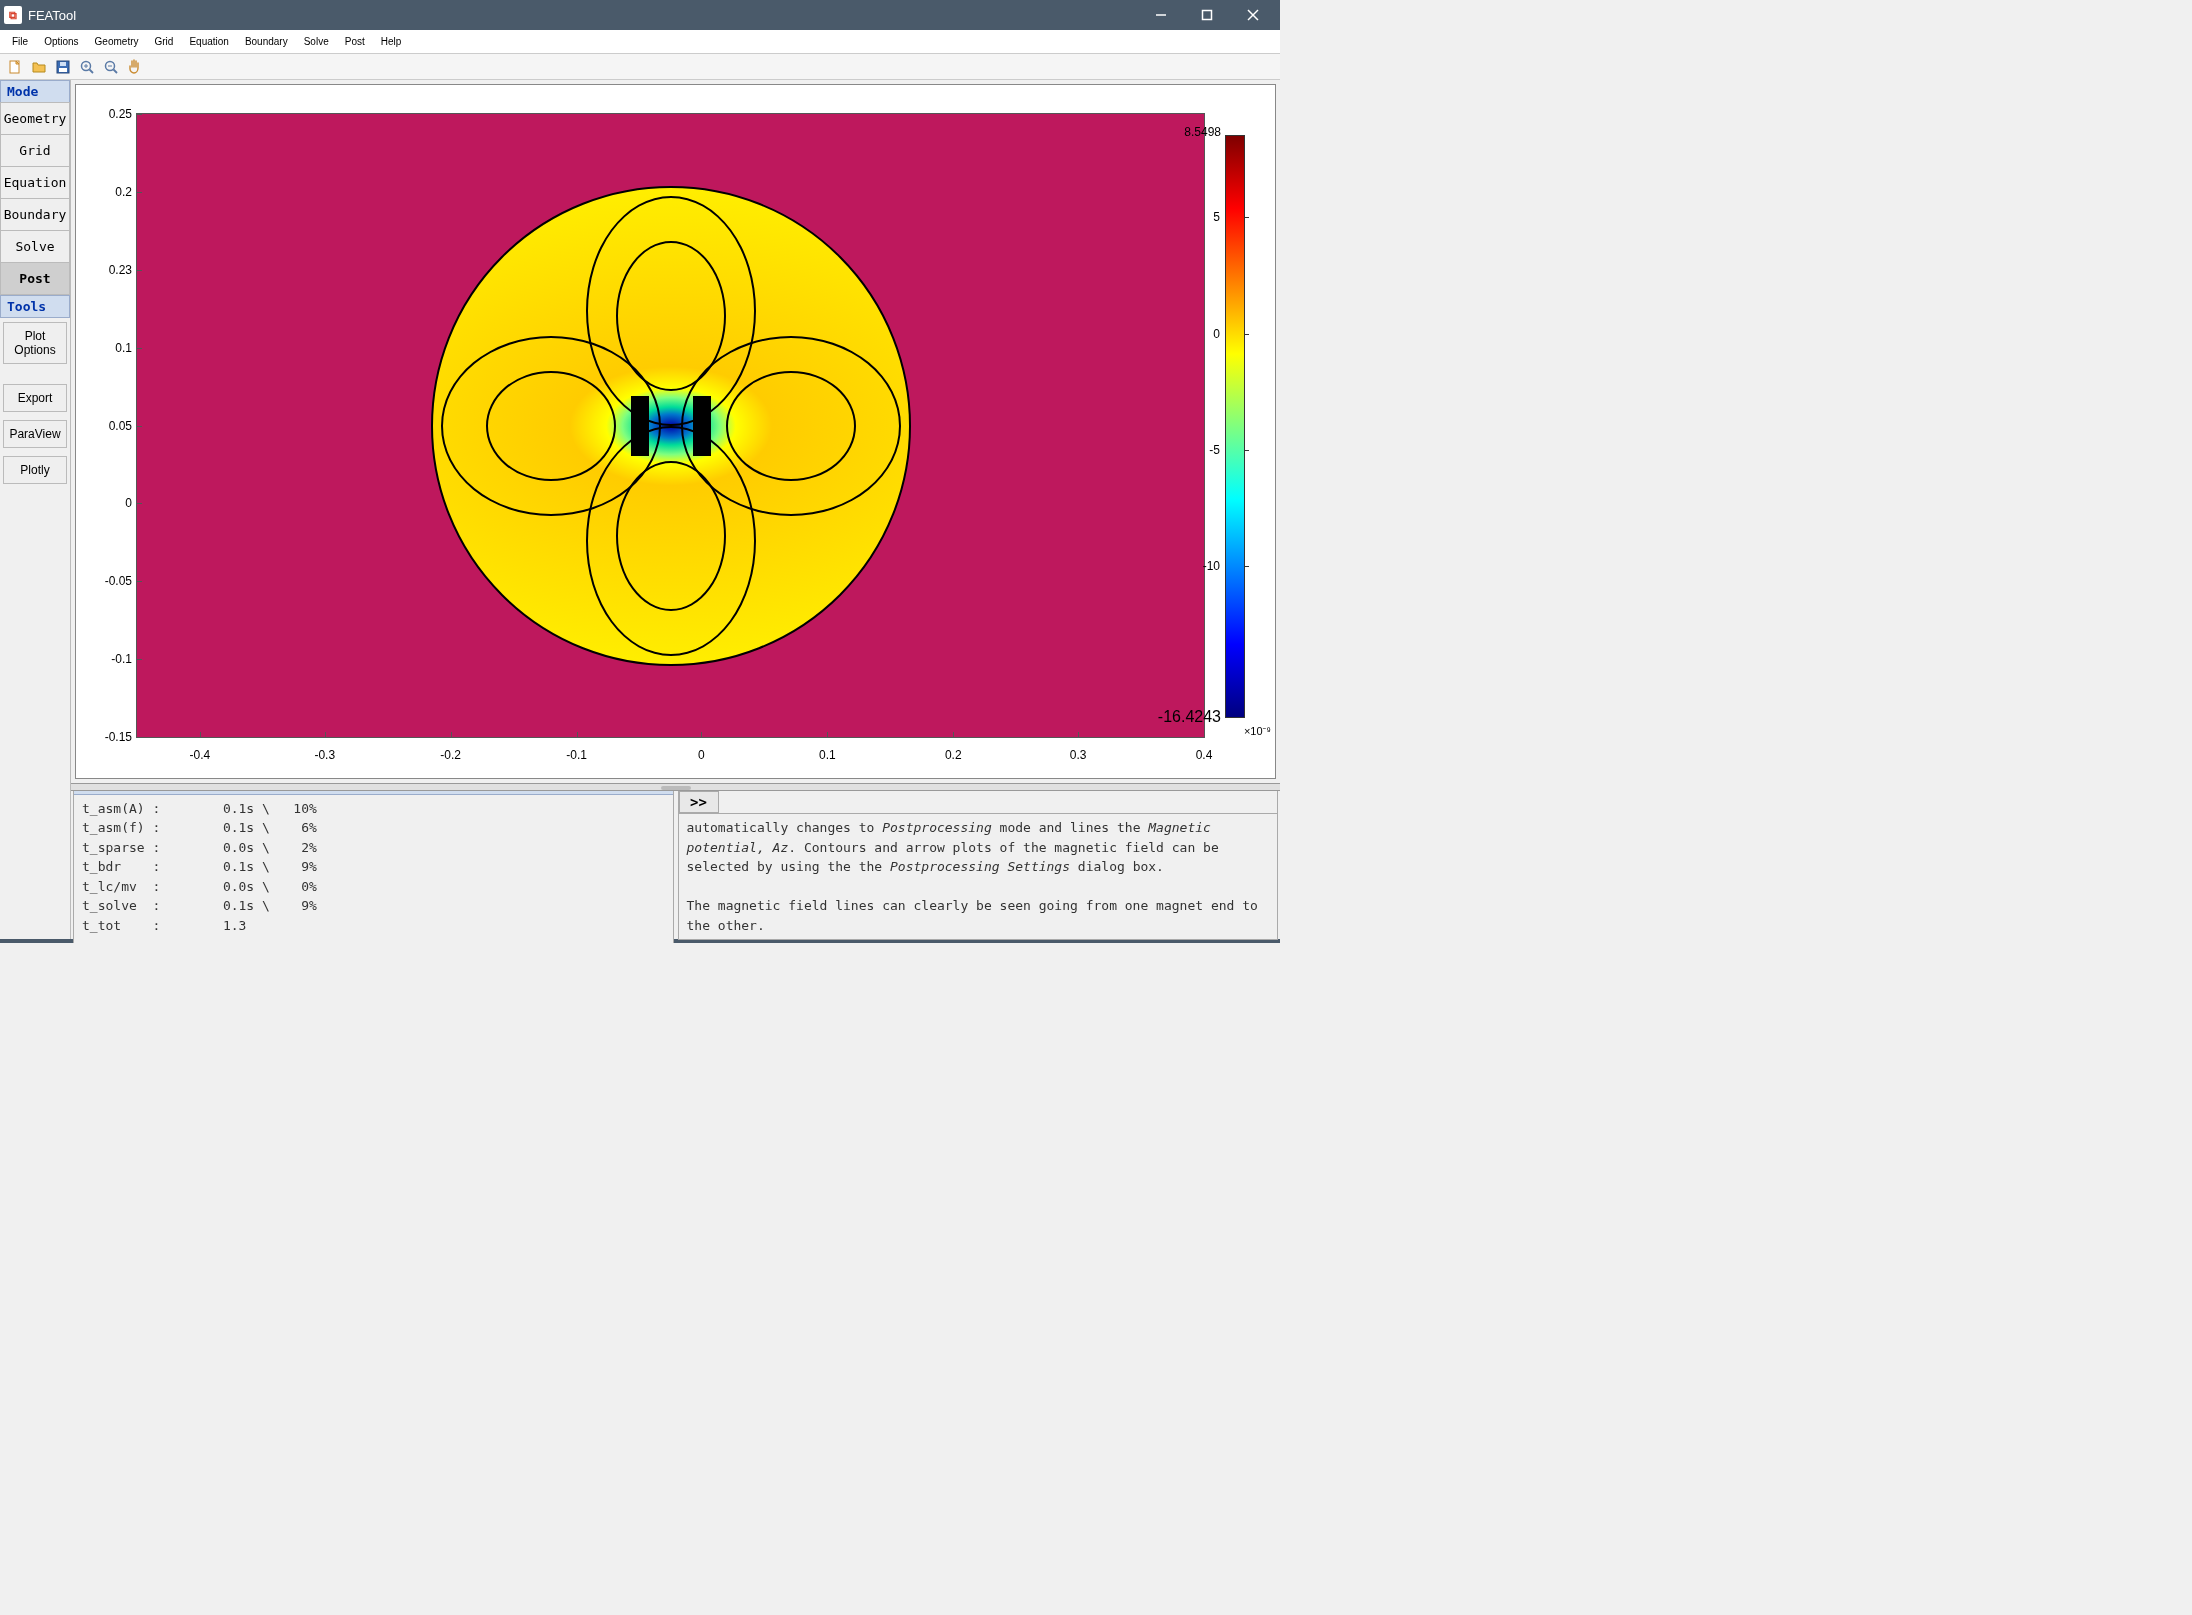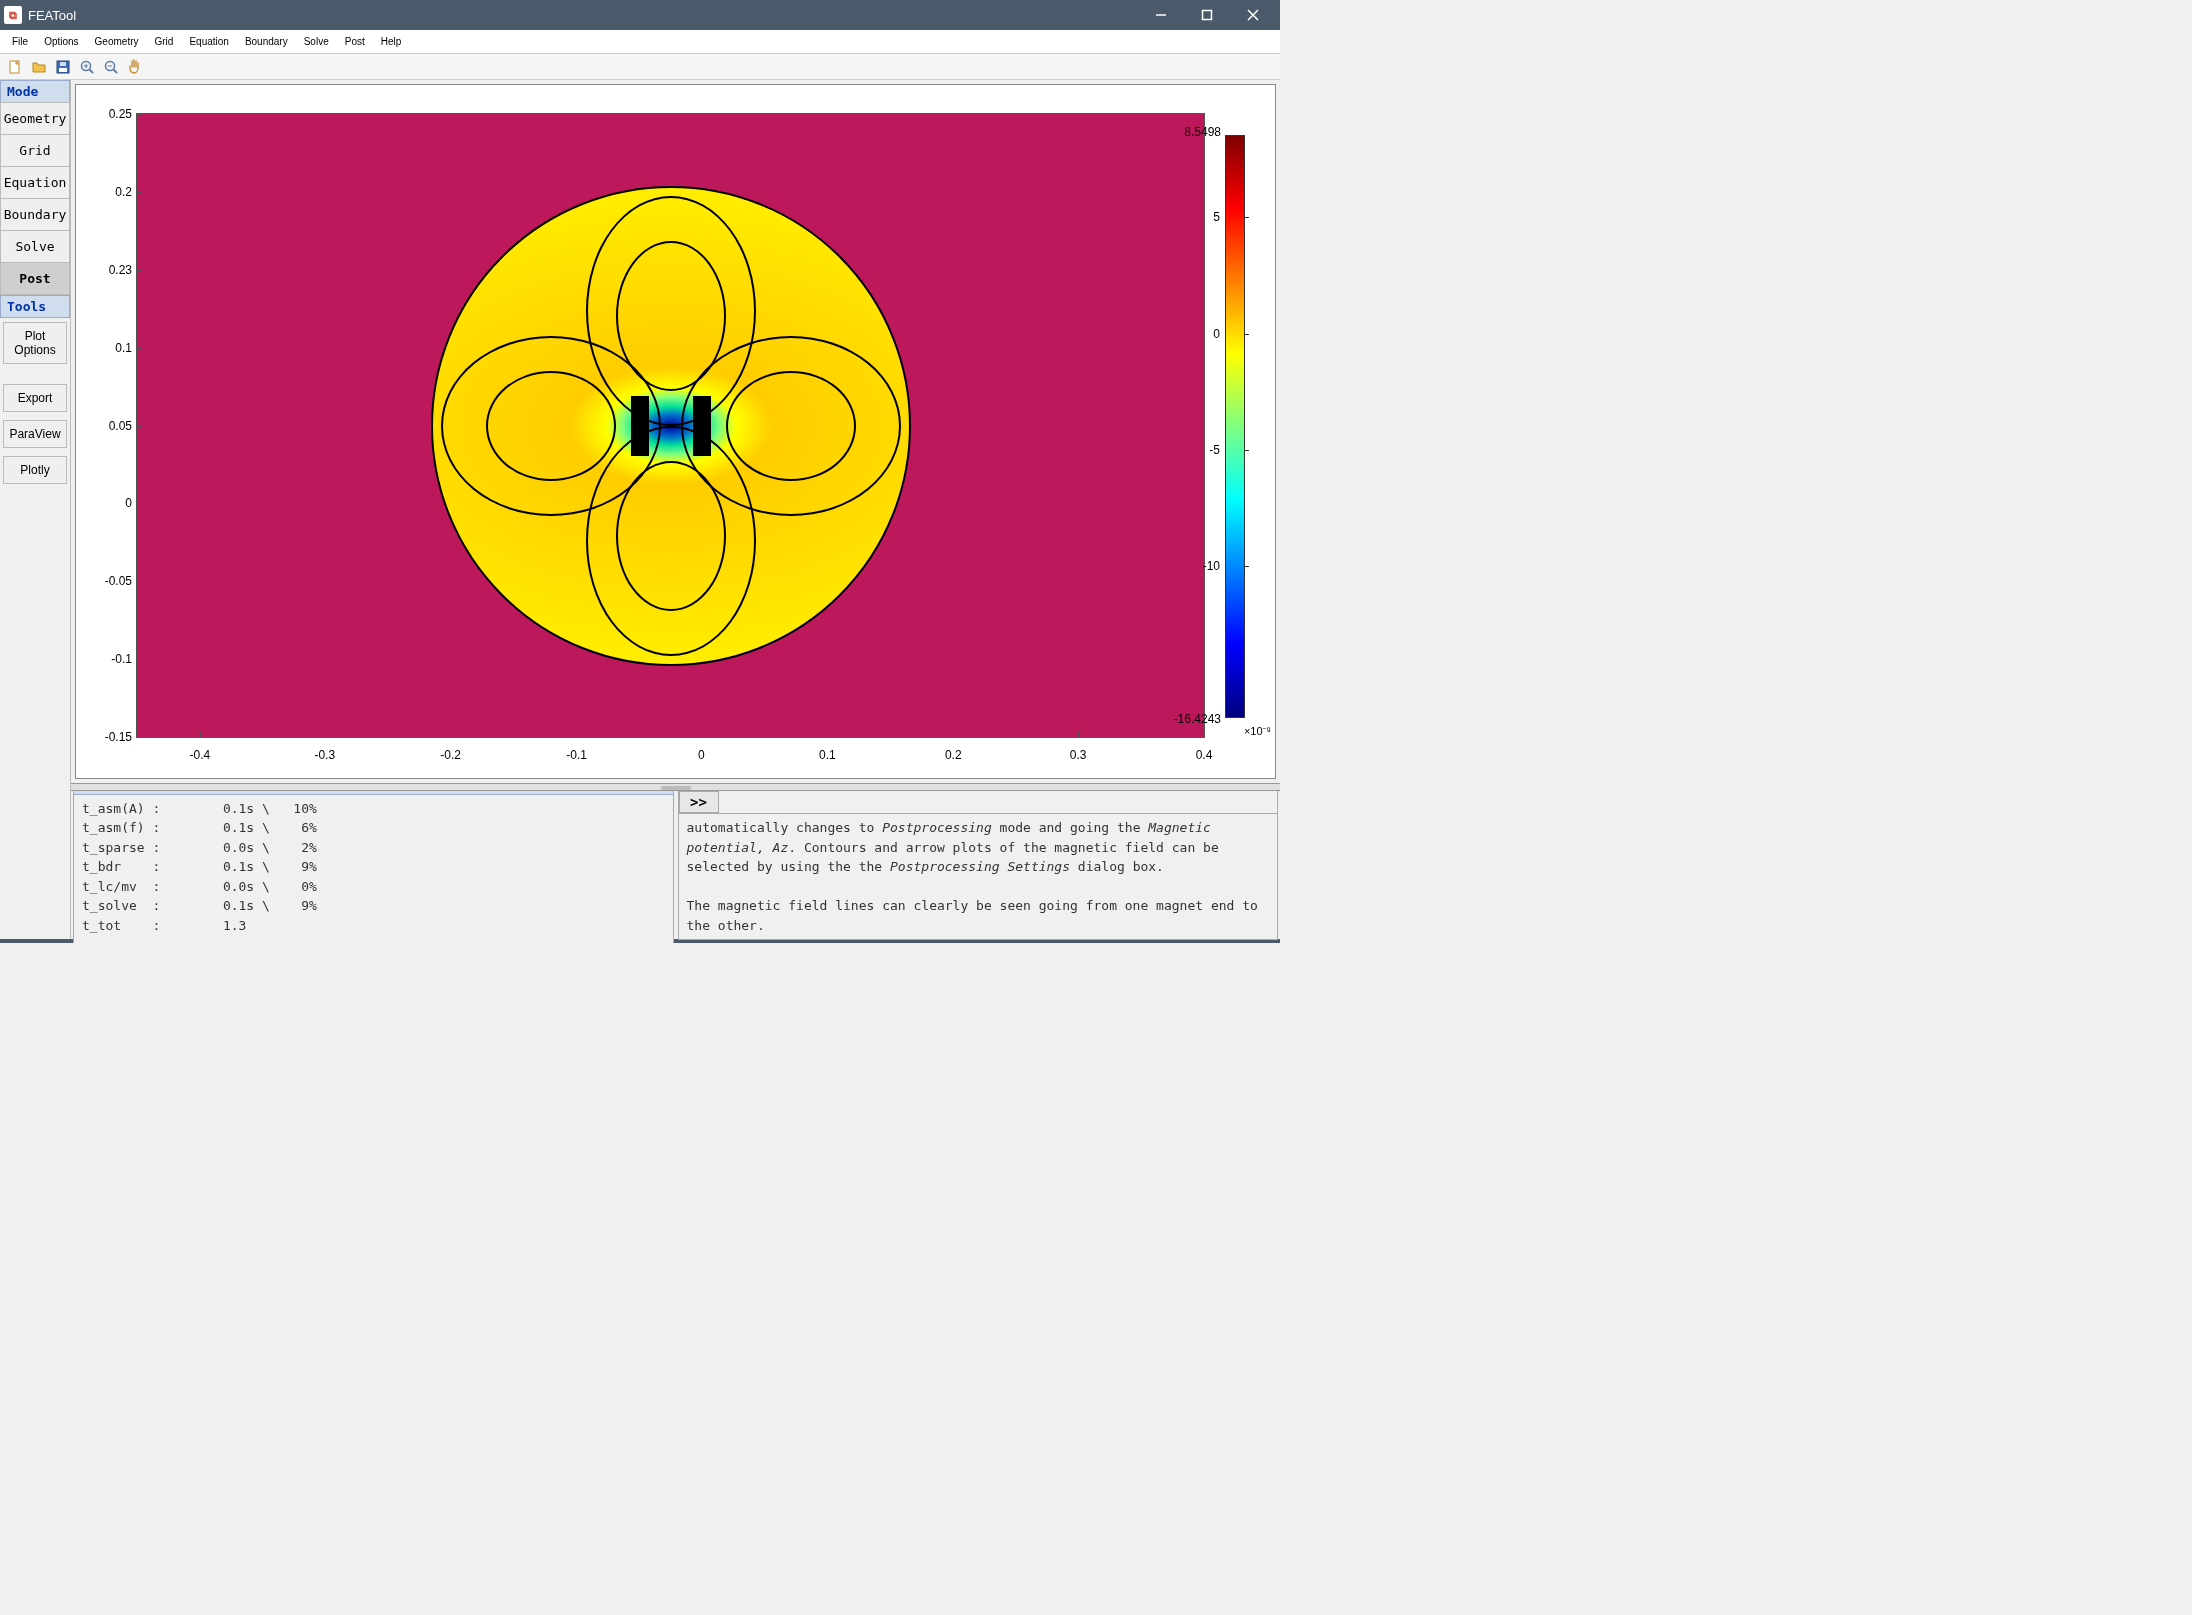--- a/index.html
+++ b/index.html
@@ -36,21 +36,21 @@
 .axes { position: absolute; left: 60px; top: 28px; right: 70px; bottom: 40px; border: 1px solid #555; background: #be185d; }
 .ytick { position: absolute; left: -50px; width: 45px; text-align: right; font-size: 12px; transform: translateY(-50%); }
 .xtick { position: absolute; bottom: -25px; transform: translateX(-50%); font-size: 12px; }
 .tick-mark-x { position: absolute; bottom: 0; width: 1px; height: 5px; background: #555; }
 .tick-mark-y { position: absolute; left: 0; height: 1px; width: 5px; background: #555; }
 
 
 .colorbar { position: absolute; right: 30px; top: 50px; bottom: 60px; width: 20px; border: 1px solid #333; background: linear-gradient(to top, #00007f, #0000ff, #007fff, #00ffff, #7fff7f, #ffff00, #ff7f00, #ff0000, #7f0000); }
 .cb-tick-mark { position: absolute; right: -5px; width: 5px; height: 1px; background: #333; }
 .cb-max { position: absolute; right: 54px; top: 40px; font-size: 12px; }
-.cb-min { position: absolute; right: 54px; bottom: 52px; font-size: 12px; }
+.cb-min { position: absolute; right: 54px; bottom: 52px; font-size: 16px; }
 .cb-exp { position: absolute; right: 4px; bottom: 40px; font-size: 11px; }
 
 
 .viz { position: absolute; left: 50%; top: 50%; transform: translate(-50%, -50%); width: 480px; height: 480px; }
 .circle-bg { width: 100%; height: 100%; border-radius: 50%; background: radial-gradient(ellipse 85% 50% at center, #0000aa 0%, #0077cc 5%, #00dd99 8%, #7fff7f 12%, #ffff00 16%, #ffcc00 25%, #ffee00 100%); border: 2px solid #000; position: absolute; }
 .lobe { position: absolute; border: 2px solid #000; border-radius: 50%; }
 .magnet { position: absolute; width: 18px; height: 60px; background: #000; top: 50%; transform: translateY(-50%); }
 
 
 .splitter { height: 8px; background: #e0e0e0; border-top: 1px solid #999; border-bottom: 1px solid #999; position: relative; cursor: ns-resize; }
@@ -245,21 +245,21 @@
 t_lc/mv  :        0.0s \    0%
 t_solve  :        0.1s \    9%
 t_tot    :        1.3
 --------------------------------------------</div>
       </div>
       <div class="panel">
         <div class="right-panel-hdr">
           <div class="prompt-header">&gt;&gt;</div>
           <div class="spacer"></div>
         </div>
-        <div class="panel-body" style="white-space:pre-wrap;"><span>automatically changes to </span><span class="em">Postprocessing</span><span> mode and going the </span><span class="em">Magnetic potential, Az</span><span>. Contours and arrow plots of the magnetic field can be selected by using the the </span><span class="em">Postprocessing Settings</span><span> dialog box.
+        <div class="panel-body" style="white-space:pre-wrap;"><span>automatically changes to </span><span class="em">Postprocessing</span><span> mode and lines the </span><span class="em">Magnetic potential, Az</span><span>. Contours and arrow plots of the magnetic field can be selected by using the the </span><span class="em">Postprocessing Settings</span><span> dialog box.
 
 The magnetic field lines can clearly be seen going from one magnet end to the other.</span></div>
       </div>
     </div>
   </div>
 </div>
 
 <div style="height:4px;background:#4a5a6a;"></div>
 
 </body></html>

